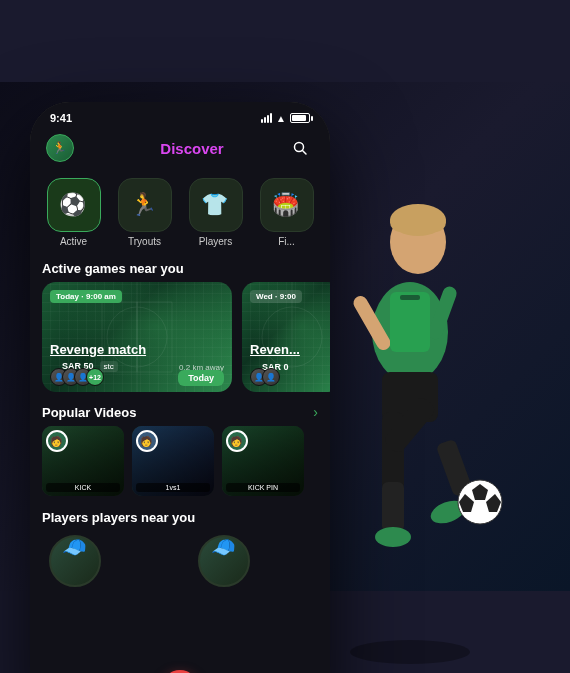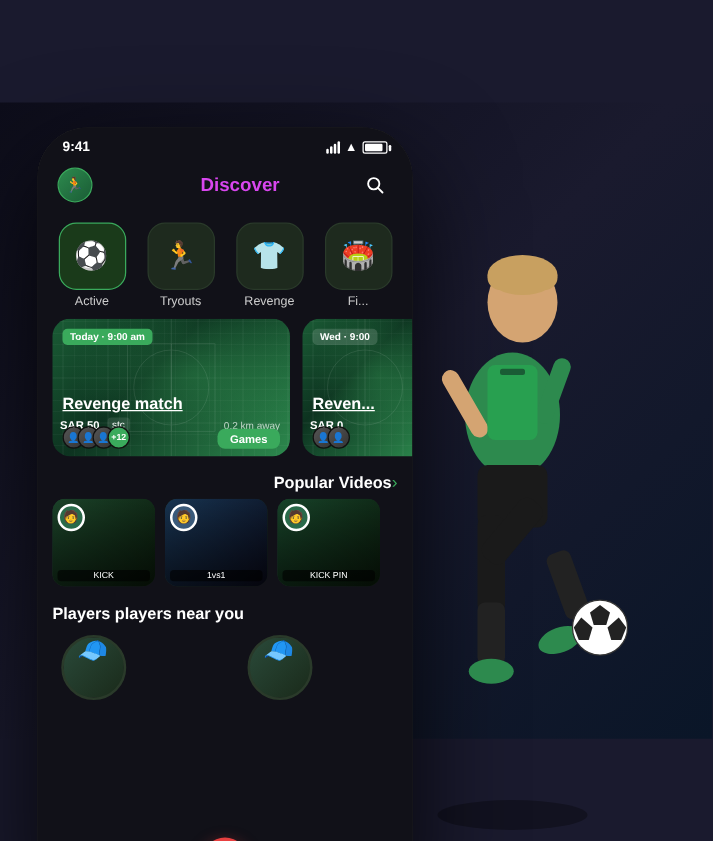--- a/index.html
+++ b/index.html
@@ -257,23 +257,23 @@
       left: 8px;
       color: #fff;
       font-size: 13px;
       font-weight: 700;
       text-decoration: underline;
     }
 
     .game-meta {
       position: absolute;
       bottom: 20px;
-      left: 6px;
-      display: flex;
-      align-items: center;
+      left: 20px;
+      display: flex;
+      align-items: flex-start;
       gap: 6px;
     }
 
     .game-price {
       color: #fff;
       font-size: 9px;
       font-weight: 600;
     }
 
     .sponsor-badge {
@@ -338,21 +338,21 @@
       font-size: 9px;
       font-weight: 600;
       padding: 3px 10px;
       border-radius: 6px;
     }
 
     
     .section-header {
       display: flex;
       align-items: center;
-      justify-content: flex-end;
+      justify-content: space-between;
       padding: 4px 12px 6px;
     }
 
     .section-header-title {
       color: #fff;
       font-size: 13px;
       font-weight: 600;
     }
 
     .see-more-icon {
@@ -551,28 +551,29 @@
           <div class="category-item">
             <div class="category-icon-box active">⚽</div>
             <span class="category-label">Active</span>
           </div>
           <div class="category-item">
             <div class="category-icon-box">🏃</div>
             <span class="category-label">Tryouts</span>
           </div>
           <div class="category-item">
             <div class="category-icon-box">👕</div>
-            <span class="category-label">Revenge</span>
+            <span class="category-label">Players</span>
           </div>
           <div class="category-item">
             <div class="category-icon-box">🏟️</div>
             <span class="category-label">Fi...</span>
           </div>
         </div>
 
+        <div class="section-title">Active games near you</div>
 
         <div class="games-scroll">
 
           <div class="game-card">
             <div class="game-card-bg"></div>
             <svg class="field-lines" viewBox="0 0 190 110" preserveAspectRatio="none">
               <circle cx="95" cy="55" r="30" stroke="white" stroke-width="0.5" fill="none"></circle>
               <line x1="95" y1="0" x2="95" y2="110" stroke="white" stroke-width="0.5"></line>
               <rect x="60" y="20" width="35" height="70" stroke="white" stroke-width="0.5" fill="none"></rect>
               <rect x="95" y="20" width="35" height="70" stroke="white" stroke-width="0.5" fill="none"></rect>
@@ -583,21 +584,21 @@
               <span class="game-price">SAR 50</span>
               <span class="sponsor-badge">stc</span>
             </div>
             <span class="game-distance">0.2 km away</span>
             <div class="player-avatars">
               <div class="player-avatar">👤</div>
               <div class="player-avatar">👤</div>
               <div class="player-avatar">👤</div>
               <div class="count-badge">+12</div>
             </div>
-            <div class="join-btn">Games</div>
+            <div class="join-btn">Today</div>
           </div>
 
           <div class="game-card-second">
             <div class="game-card-bg"></div>
             <svg class="field-lines" viewBox="0 0 100 110" preserveAspectRatio="none">
               <circle cx="50" cy="55" r="30" stroke="white" stroke-width="0.5" fill="none"></circle>
               <line x1="50" y1="0" x2="50" y2="110" stroke="white" stroke-width="0.5"></line>
             </svg>
             <div class="game-date-badge-wed">Wed · 9:00</div>
             <div class="game-title">Reven...</div>

